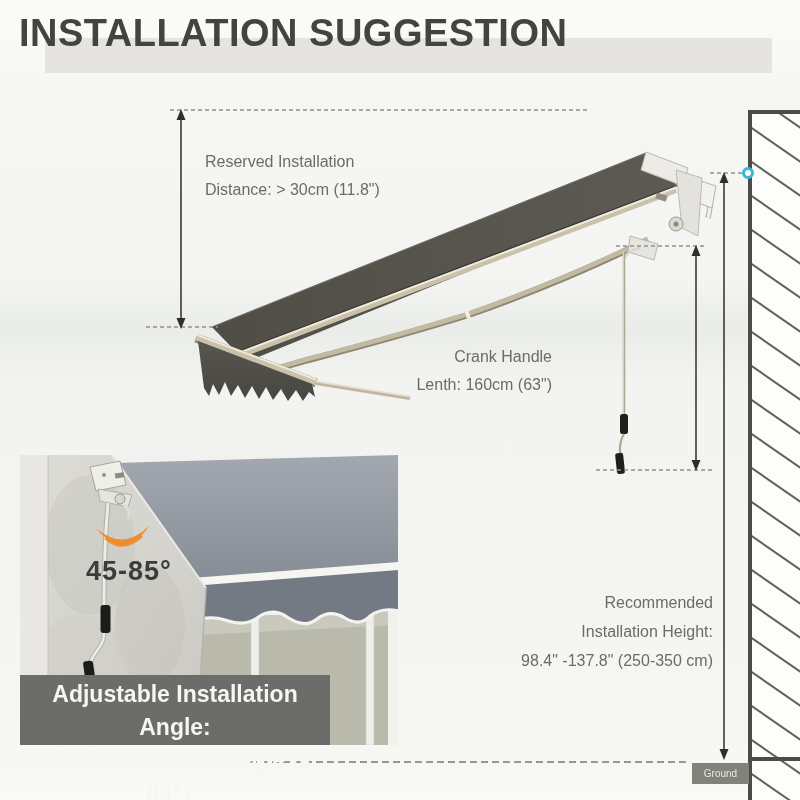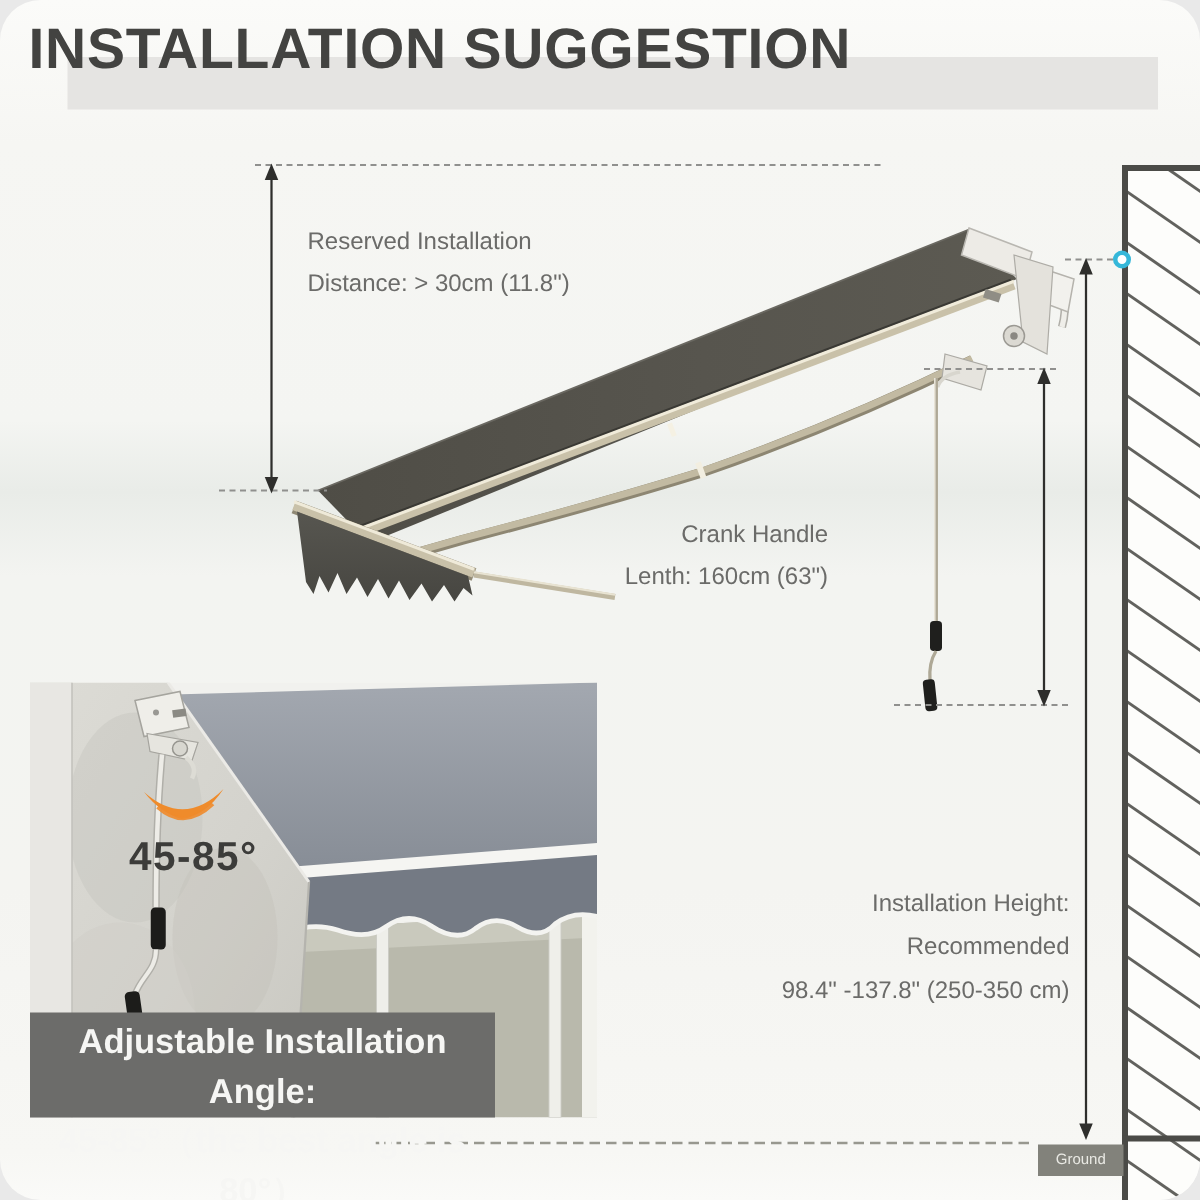--- a/index.html
+++ b/index.html
@@ -1,20 +1,19 @@
 <!DOCTYPE html>
 <html><head>
 <meta charset="utf-8">
 <style>
   html,body{margin:0;padding:0;background:#e9e9e9;}
   #stage{
     position:relative;width:800px;height:800px;overflow:hidden;
     background:linear-gradient(180deg,#fbfbf9 0%,#f6f6f3 12%,#f4f5f2 35%,#e9ece8 41%,#f3f4f1 48%,#f4f4f1 74%,#f7f7f4 96%,#fafaf8 100%);
     font-family:"Liberation Sans",sans-serif;
-    border-radius:27px;
   }
   .abs{position:absolute;}
   #title-band{left:45px;top:38px;width:727px;height:35px;background:#e5e4e2;}
   #page-title{left:19px;top:12px;font-size:38px;font-weight:700;letter-spacing:.5px;color:#434341;white-space:nowrap;}
   .note{color:#6b6b69;font-size:16px;line-height:28px;}
   #note-reserved{left:205px;top:148px;text-align:left;}
   #note-crank{left:300px;top:343px;width:252px;text-align:right;}
   #note-height{left:420px;top:588px;width:293px;text-align:right;line-height:29px;}
   #ground-label{left:692px;top:763px;width:57px;height:21px;background:#82827b;color:#e9e9e4;
     font-size:10px;line-height:21px;text-align:center;}
@@ -217,20 +216,20 @@
 
   <div class="abs note" id="note-reserved">
     <div>Reserved Installation</div>
     <div>Distance: &gt; 30cm (11.8")</div>
   </div>
   <div class="abs note" id="note-crank">
     <div>Crank Handle</div>
     <div>Lenth: 160cm (63")</div>
   </div>
   <div class="abs note" id="note-height">
+    <div>Recommended</div>
     <div>Installation Height:</div>
-    <div>Recommended</div>
     <div>98.4" -137.8" (250-350 cm)</div>
   </div>
 
   <div class="abs" id="ground-label">Ground</div>
 
 </div>
 
 </body></html>

